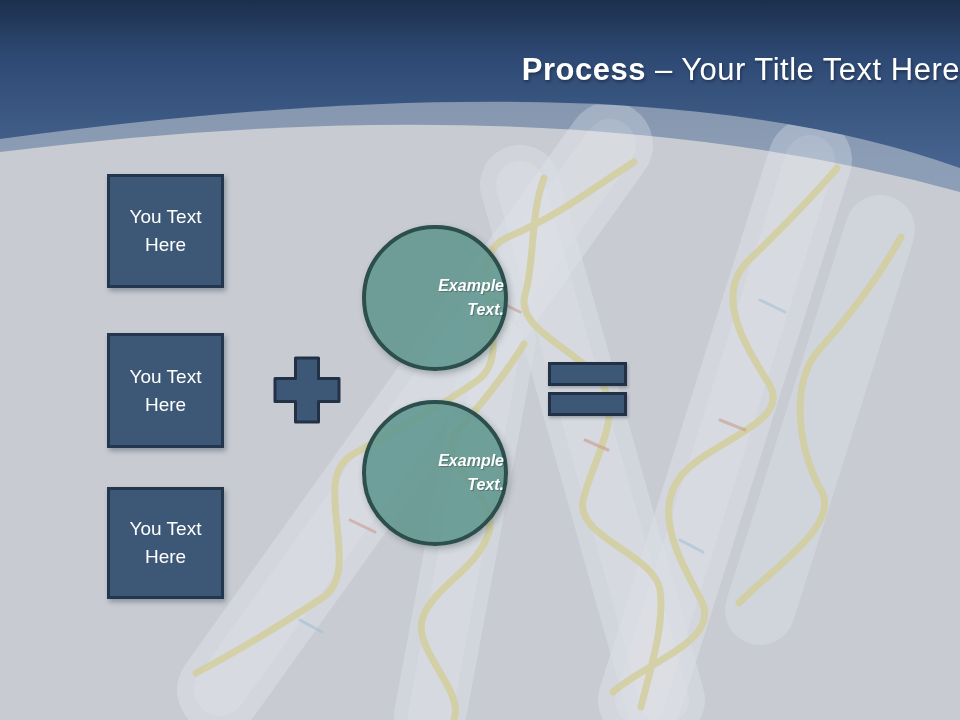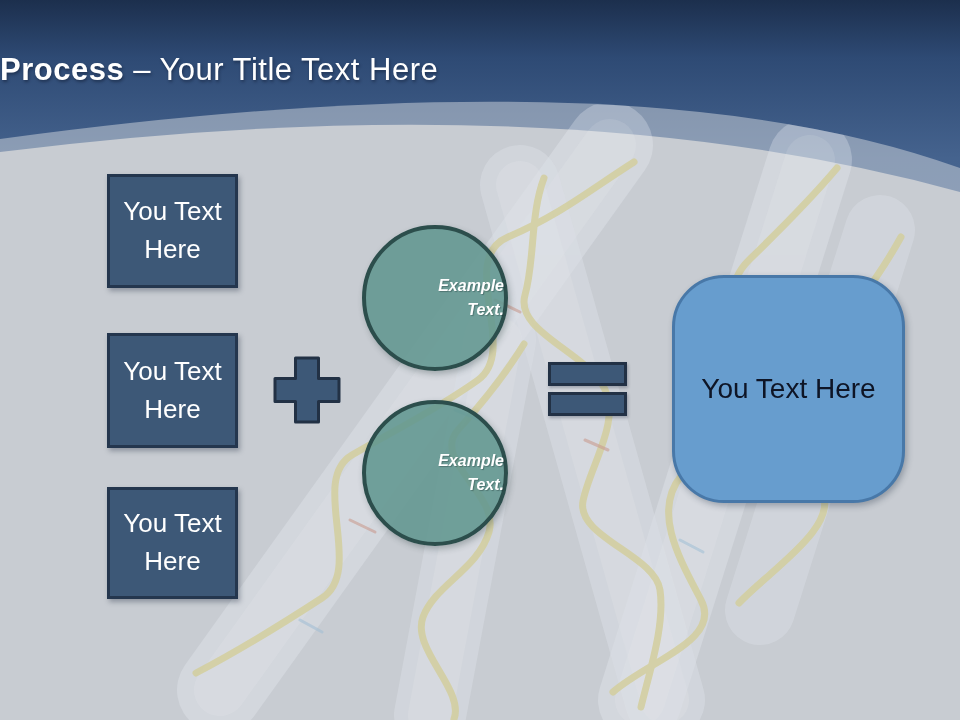--- a/index.html
+++ b/index.html
@@ -3,32 +3,32 @@
 <meta charset="utf-8">
 <style>
   html,body{margin:0;padding:0;background:#2b2b2b;}
   .slide{
     position:relative;width:960px;height:720px;overflow:hidden;
     font-family:"Liberation Sans",sans-serif;
     background:linear-gradient(180deg,#1c2f4d 0%,#2e4a74 8%,#45638e 22%,#50709f 45%,#56769f 100%);
   }
   .bg-svg{position:absolute;left:0;top:0;width:960px;height:720px;z-index:0;}
   .title{
-    position:absolute;top:52px;left:0;width:100%;text-align:left;z-index:2;
+    position:absolute;top:52px;left:0;width:100%;text-align:right;z-index:2;
     color:#ffffff;font-size:31px;letter-spacing:.5px;
     text-shadow:1px 2px 3px rgba(10,20,40,.45);
     white-space:nowrap;
   }
   .title .em{font-weight:bold;margin-right:9px;}
   .sq{
-    position:absolute;left:107px;width:131px;box-sizing:border-box;
+    position:absolute;left:107px;width:117px;box-sizing:border-box;
     background:#3d5877;border:3px solid #24364e;
     box-shadow:2px 3px 5px rgba(30,40,60,.35);
     display:flex;flex-direction:column;align-items:center;justify-content:center;
-    color:#ffffff;font-size:26px;line-height:1.45;text-align:center;z-index:3;
+    color:#ffffff;font-size:19px;line-height:1.45;text-align:center;z-index:3;
   }
   .sq1{top:174px;height:114px;}
   .sq2{top:333px;height:115px;}
   .sq3{top:487px;height:112px;}
   .op-plus{position:absolute;left:271px;top:354px;width:72px;height:72px;z-index:3;}
   .eq-bar{
     position:absolute;left:548px;width:79px;height:24px;box-sizing:border-box;
     background:#3d5877;border:3px solid #223145;z-index:3;
     box-shadow:1px 2px 3px rgba(30,40,60,.3);
   }
@@ -125,17 +125,14 @@
     <div>Text.</div>
   </div>
   <div class="circle circle2">
     <div>Example</div>
     <div>Text.</div>
   </div>
 
   <div class="eq-bar eq1"></div>
   <div class="eq-bar eq2"></div>
 
-  <div class="result">
-    <span>You Text Here</span>
-  </div>
 
 </div>
 
 </body></html>

